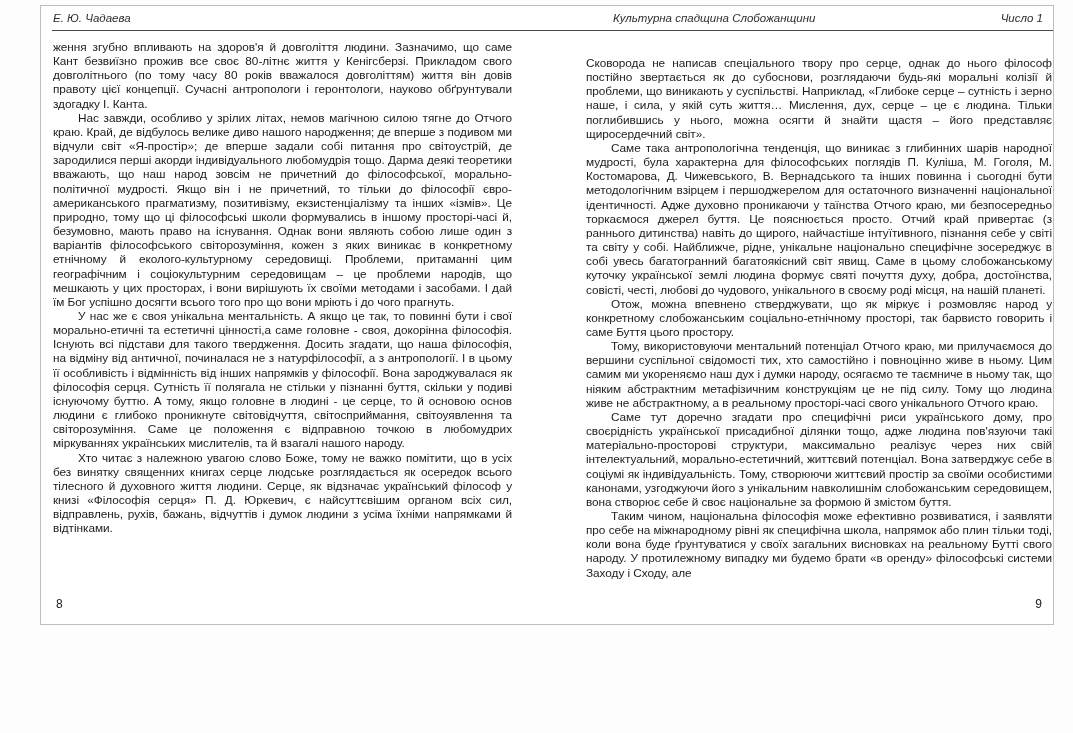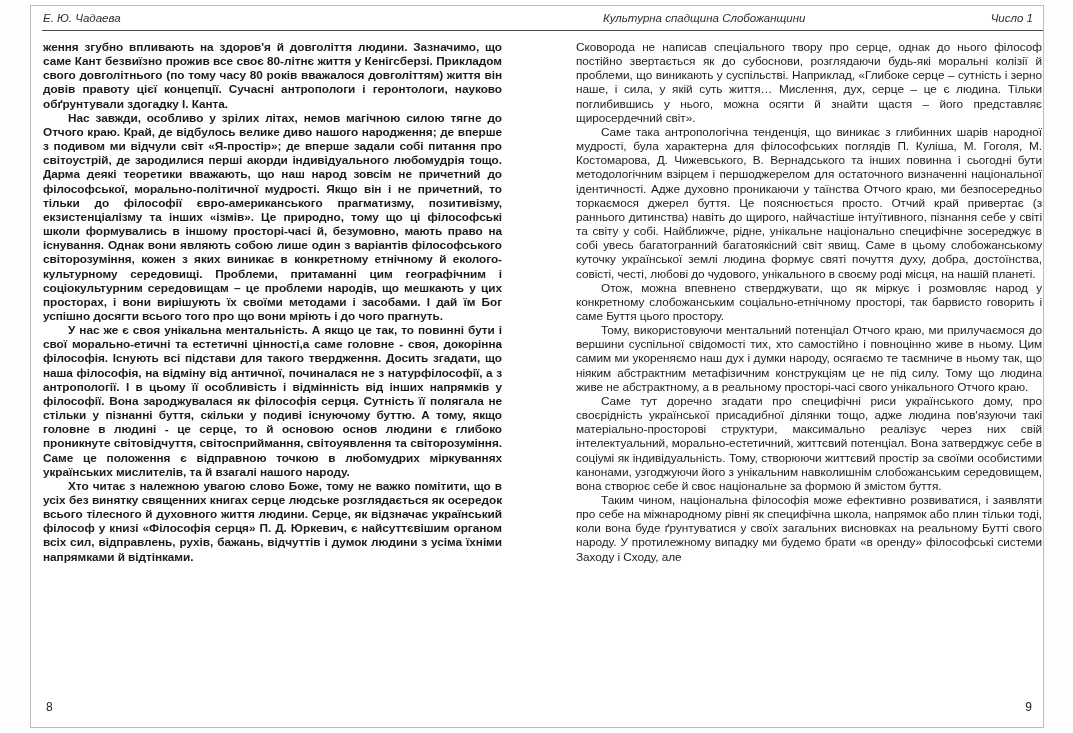--- a/index.html
+++ b/index.html
@@ -4,22 +4,22 @@
 <style>
   * { box-sizing: border-box; margin: 0; padding: 0; }
   html, body {
     width: 1073px; height: 733px;
     background: #fdfdfd;
     font-family: "Liberation Sans", sans-serif;
     overflow: hidden;
   }
   .spread {
     position: absolute;
-    left: 30px; top: 5px;
-    width: 1014px; height: 723px;
+    left: 40px; top: 5px;
+    width: 1014px; height: 620px;
     background: #ffffff;
     border: 1px solid #bdbdbd;
   }
   .running-header span {
     position: absolute;
     top: 6px;
     font-style: italic;
     font-size: 11.5px;
     color: #2e2e2e;
     white-space: nowrap;
@@ -38,22 +38,22 @@
     position: absolute;
     top: 34px;
     height: 662px;
     overflow: hidden;
     font-size: 11.8px;
     line-height: 14.15px;
     text-align: justify;
     color: #1b1b1b;
     letter-spacing: -0.05px;
   }
-  .page-text.left  { left: 12px;  width: 459px; font-weight: bold; }
-  .page-text.right { left: 545px; width: 466px; }
+  .page-text.left  { left: 12px;  width: 459px; }
+  .page-text.right { left: 545px; width: 466px; margin-top: 16px; }
   .page-text p { text-indent: 25px; }
   .page-text p:first-child { text-indent: 0; }
   .page-number {
     position: absolute;
     bottom: 13px;
     font-size: 12px;
     color: #222222;
   }
   .page-number.left  { left: 15px; }
   .page-number.right { right: 11px; }

